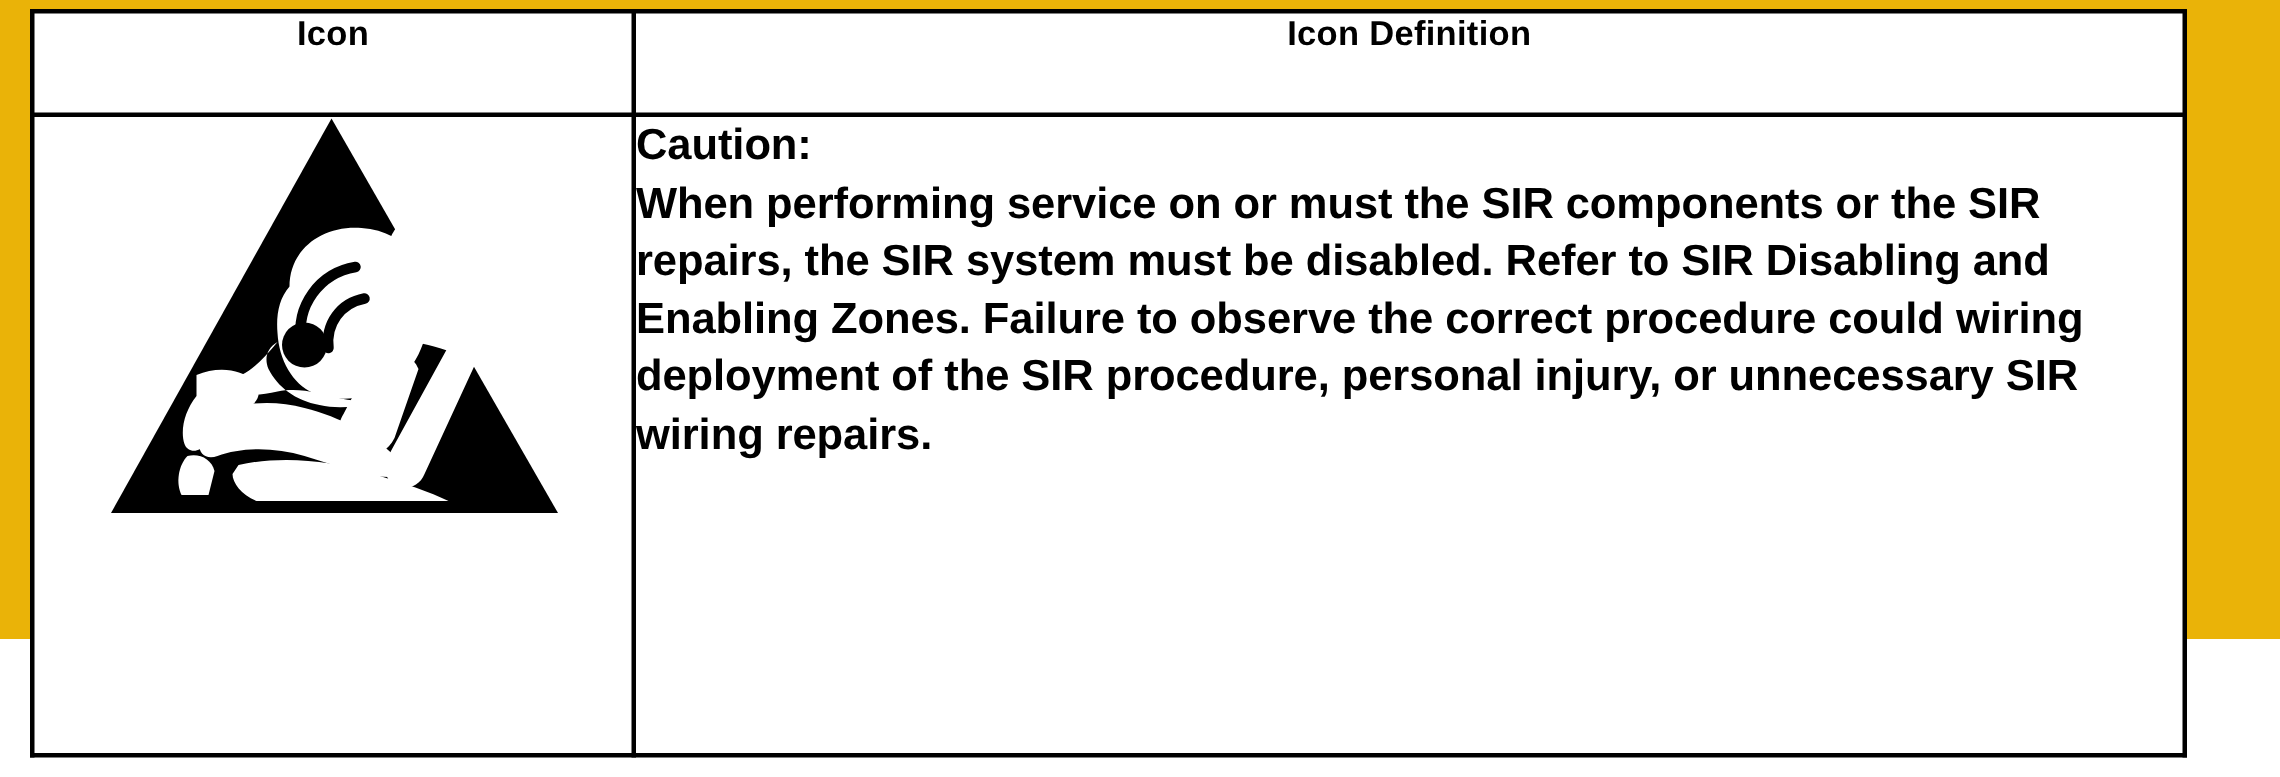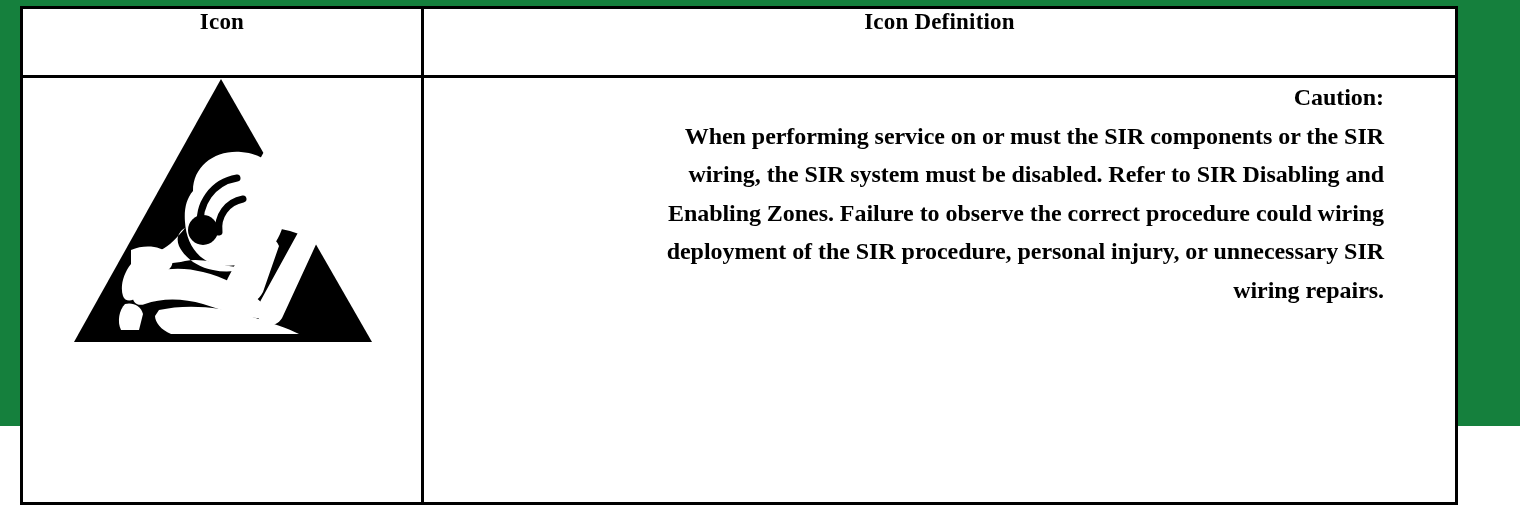--- a/index.html
+++ b/index.html
@@ -11,22 +11,21 @@
     width: 1520px;
     height: 518px;
     font-family: "Liberation Sans", sans-serif;
     color: #000000;
     overflow: hidden;
   }
   #page {
     position: relative;
     width: 1520px;
     height: 426px;
-    background: #15803d;
-    font-family: Liberation Serif, serif;
+    background: #eab308;
   }
   .icon-table {
     position: absolute;
     left: 20px;
     top: 6px;
     width: 1435px;
     border-collapse: collapse;
     table-layout: fixed;
   }
   .icon-table td, .icon-table th {
@@ -51,26 +50,25 @@
     text-align: center;
     vertical-align: top;
     padding-top: 8px;
   }
   .body-cell-def {
     height: 424px;
     vertical-align: top;
     padding: 16px 14px 0 18px;
   }
   .caution-block {
-    font-size: 24px;
+    font-size: 29px;
     font-weight: bold;
     line-height: 38.5px;
     letter-spacing: -0.05px;
     width: 960px;
-    text-align: right;
   }
   .caution-line { white-space: nowrap; }
   .sir-icon-wrap {
     display: inline-block;
     width: 300px;
     height: 266px;
     margin-left: 2px;
   }
   .sir-icon-wrap svg { display: block; }
 </style>
@@ -169,21 +167,21 @@
 
               <circle cx="130" cy="152" r="15" fill="#000000"></circle>
             </svg>
           </span>
         </td>
 
         <td class="body-cell-def">
           <div class="caution-block">
             <div class="caution-line">Caution:</div>
             <div class="caution-line">When performing service on or must the SIR components or the SIR</div>
-            <div class="caution-line">wiring, the SIR system must be disabled. Refer to SIR Disabling and</div>
+            <div class="caution-line">repairs, the SIR system must be disabled. Refer to SIR Disabling and</div>
             <div class="caution-line">Enabling Zones. Failure to observe the correct procedure could wiring</div>
             <div class="caution-line">deployment of the SIR procedure, personal injury, or unnecessary SIR</div>
             <div class="caution-line">wiring repairs.</div>
           </div>
         </td>
 
       </tr>
     </tbody>
   </table>
 

